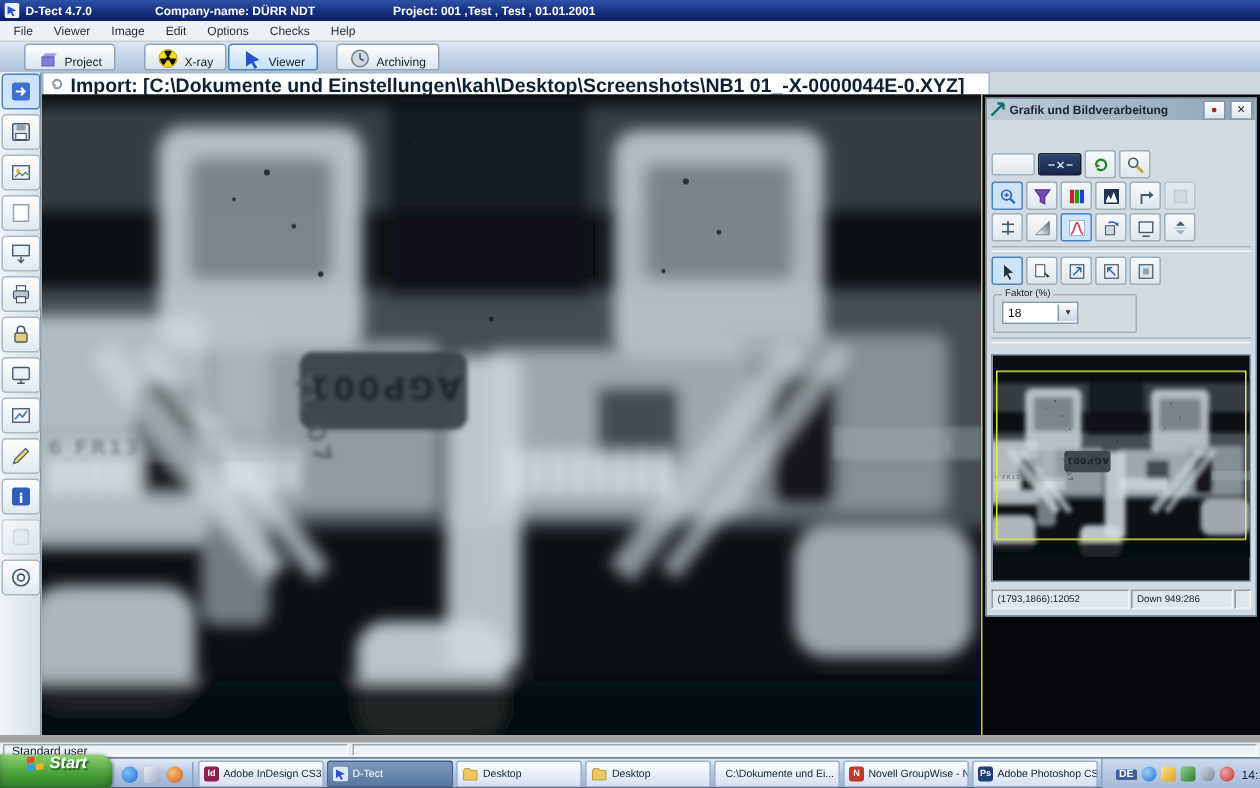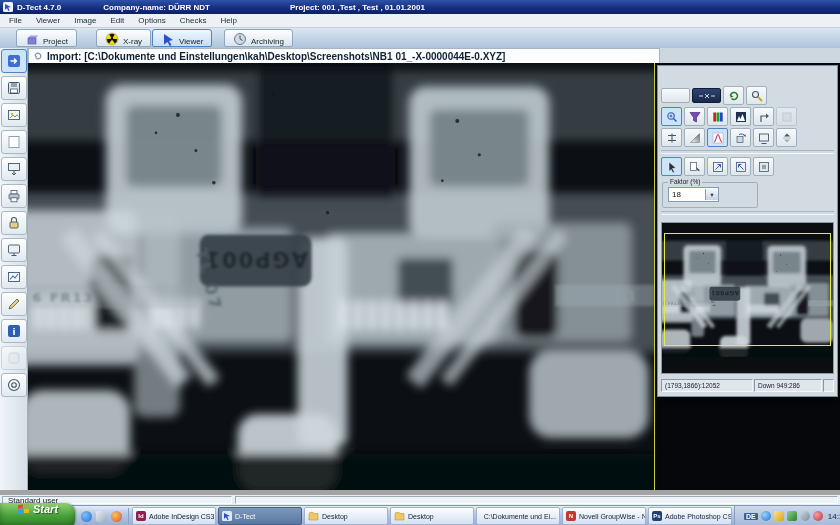--- a/index.html
+++ b/index.html
@@ -6,40 +6,40 @@
   body{width:840px;height:525px;position:relative;overflow:hidden;
        font-family:"Liberation Sans",sans-serif;background:#05070a;-webkit-font-smoothing:antialiased}
   .abs{position:absolute}
 
   
   .titlebar{left:0;top:0;width:840px;height:14px;display:flex;align-items:center;
     background:linear-gradient(180deg,#2d53a8 0%,#16307f 55%,#0d2066 100%);
     color:#fff;font-size:8px;font-weight:bold;}
   .titlebar .appicon{width:10px;height:10px;margin:0 4px 0 3px;flex:0 0 auto}
   .titlebar .t-company{margin-left:42px}
-  .titlebar .t-project{margin-left:80px}
+  .titlebar .t-project{margin-left:52px}
 
   
   .menubar{left:0;top:14px;width:840px;height:13px;background:#edf1f5;
     border-bottom:1px solid #c6d0d9;display:flex;align-items:center;font-size:8px;color:#1c2a36;padding-left:2px}
   .menu-item{padding:0 7px;cursor:default}
 
   
   .tabbar{left:0;top:28px;width:840px;height:20px;
     background:linear-gradient(180deg,#dae6f2,#aec3da);border-bottom:1px solid #87a3c0}
   .tab{position:absolute;top:1px;height:16px;display:flex;align-items:flex-end;gap:4px;padding:0 8px;
     font-size:8px;color:#122;border:1px solid #8fa6be;border-radius:3px 3px 2px 2px;
     background:linear-gradient(180deg,#ffffff,#d9e4ef)}
   .tab.active{background:linear-gradient(180deg,#eef7ff,#c4def7);border-color:#4d84c4}
   .tab svg{flex:0 0 auto}
 
   
   .importrow{left:28px;top:48px;width:626px;height:14px;background:#fbfdfe;
     border:1px solid #a8b6c2;display:flex;align-items:center;gap:4px;
-    font-size:10px;font-weight:bold;color:#102030;padding-left:4px;white-space:nowrap;overflow:hidden}
+    font-size:13px;font-weight:bold;color:#102030;padding-left:4px;white-space:nowrap;overflow:hidden}
   .grayfill{left:656px;top:48px;width:184px;height:17px;background:#cdd7e0}
 
   
   .sidebar{left:0;top:48px;width:28px;height:442px;
     background:linear-gradient(90deg,#f0f4f8,#d6e0e8);border-right:1px solid #9fb0bd;
     display:flex;flex-direction:column;align-items:center;padding-top:1px;box-sizing:border-box}
   .sb-btn{width:24px;height:22px;margin-bottom:3px;flex:0 0 auto;display:flex;align-items:center;justify-content:center;
     border:1px solid #aab8c4;border-radius:3px;background:linear-gradient(180deg,#fdfefe,#e1e9f0);cursor:pointer}
   .sb-btn.active{background:#cde3f8;border-color:#4d84c4}
   .sb-btn.disabled{opacity:.5}
@@ -341,20 +341,28 @@
             <circle cx="300" cy="150" r="1.6"></circle>
         </g>
       </g>
     </defs>
     <use href="#xray-scene"></use>
   </svg>
   <div class="yline"></div>
 </div>
 
 <div class="abs palette">
+  <div class="pt">
+    <svg width="10" height="10" viewBox="0 0 10 10">
+      <path d="M1 9 L9 1 M9 1 h-4 M9 1 v4" stroke="#0d6b6b" stroke-width="1.6" fill="none"></path>
+    </svg>
+    <span class="pt-title">Grafik und Bildverarbeitung</span>
+    <span class="pt-btn" style="color:#a22020">●</span>
+    <span class="pt-btn">✕</span>
+  </div>
   <div class="pbody">
     <div class="prow">
       <span class="pbtn wide"></span>
       <span class="pbtn wide dark">
         <svg width="20" height="8" viewBox="0 0 20 8">
           <path d="M2 4h4M8 2l4 4M12 2l-4 4M14 4h4" stroke="#cfd9e2" stroke-width="1"></path>
         </svg>
       </span>
       <span class="pbtn">
         <svg width="14" height="14" viewBox="0 0 14 14">

